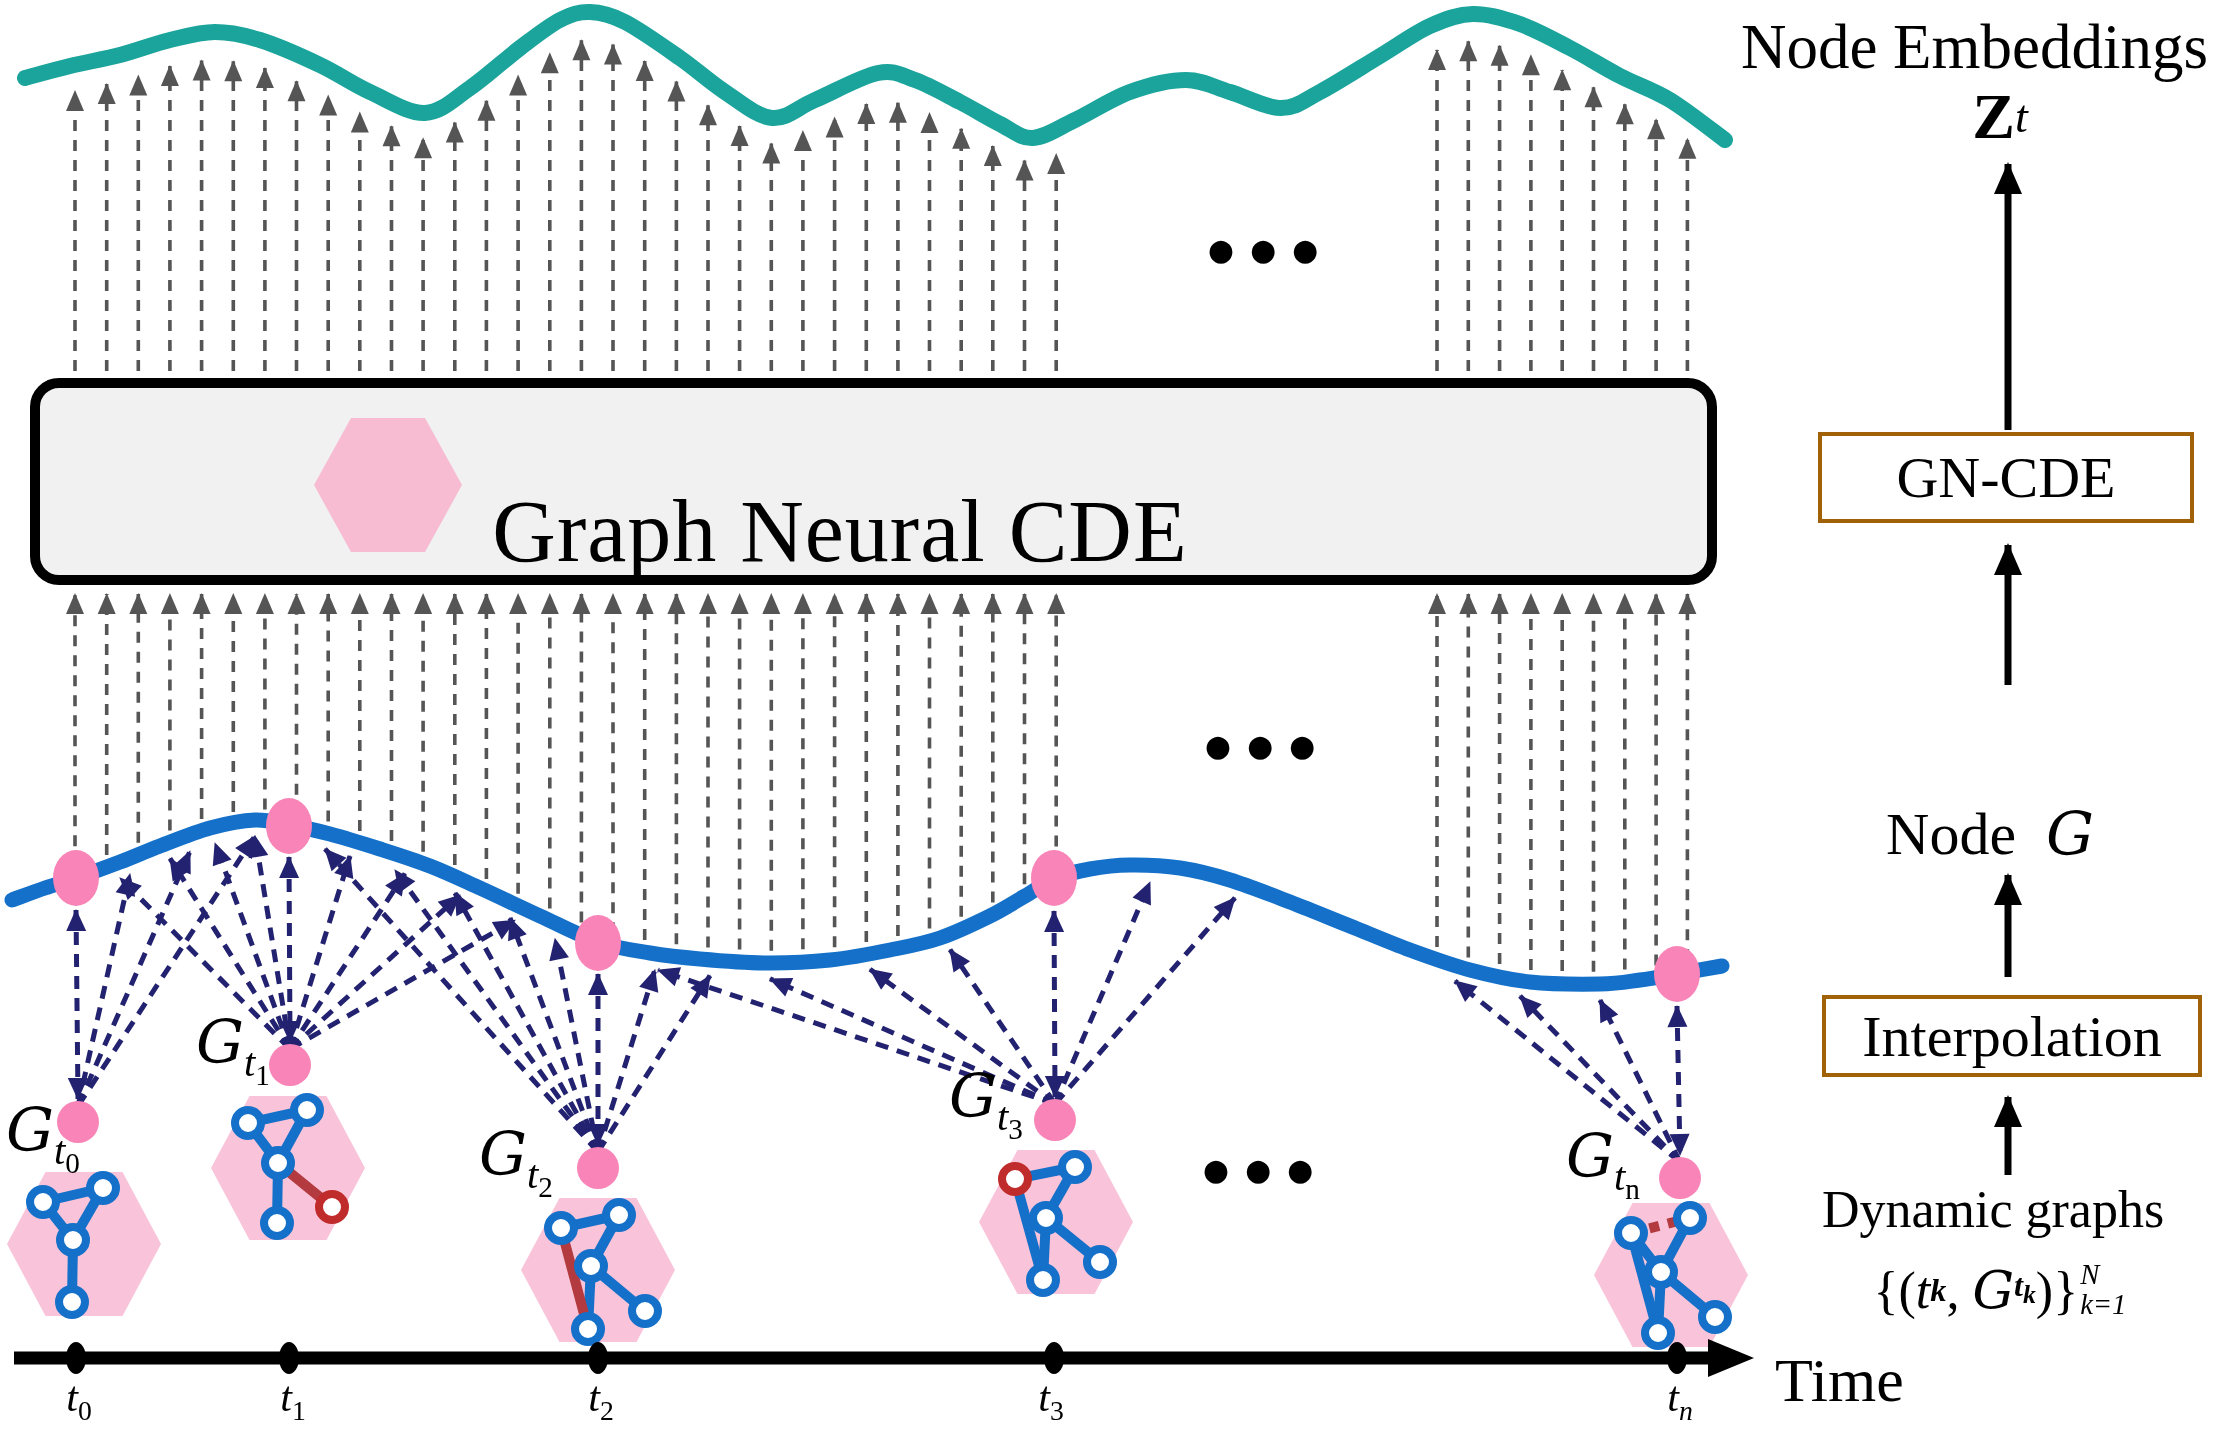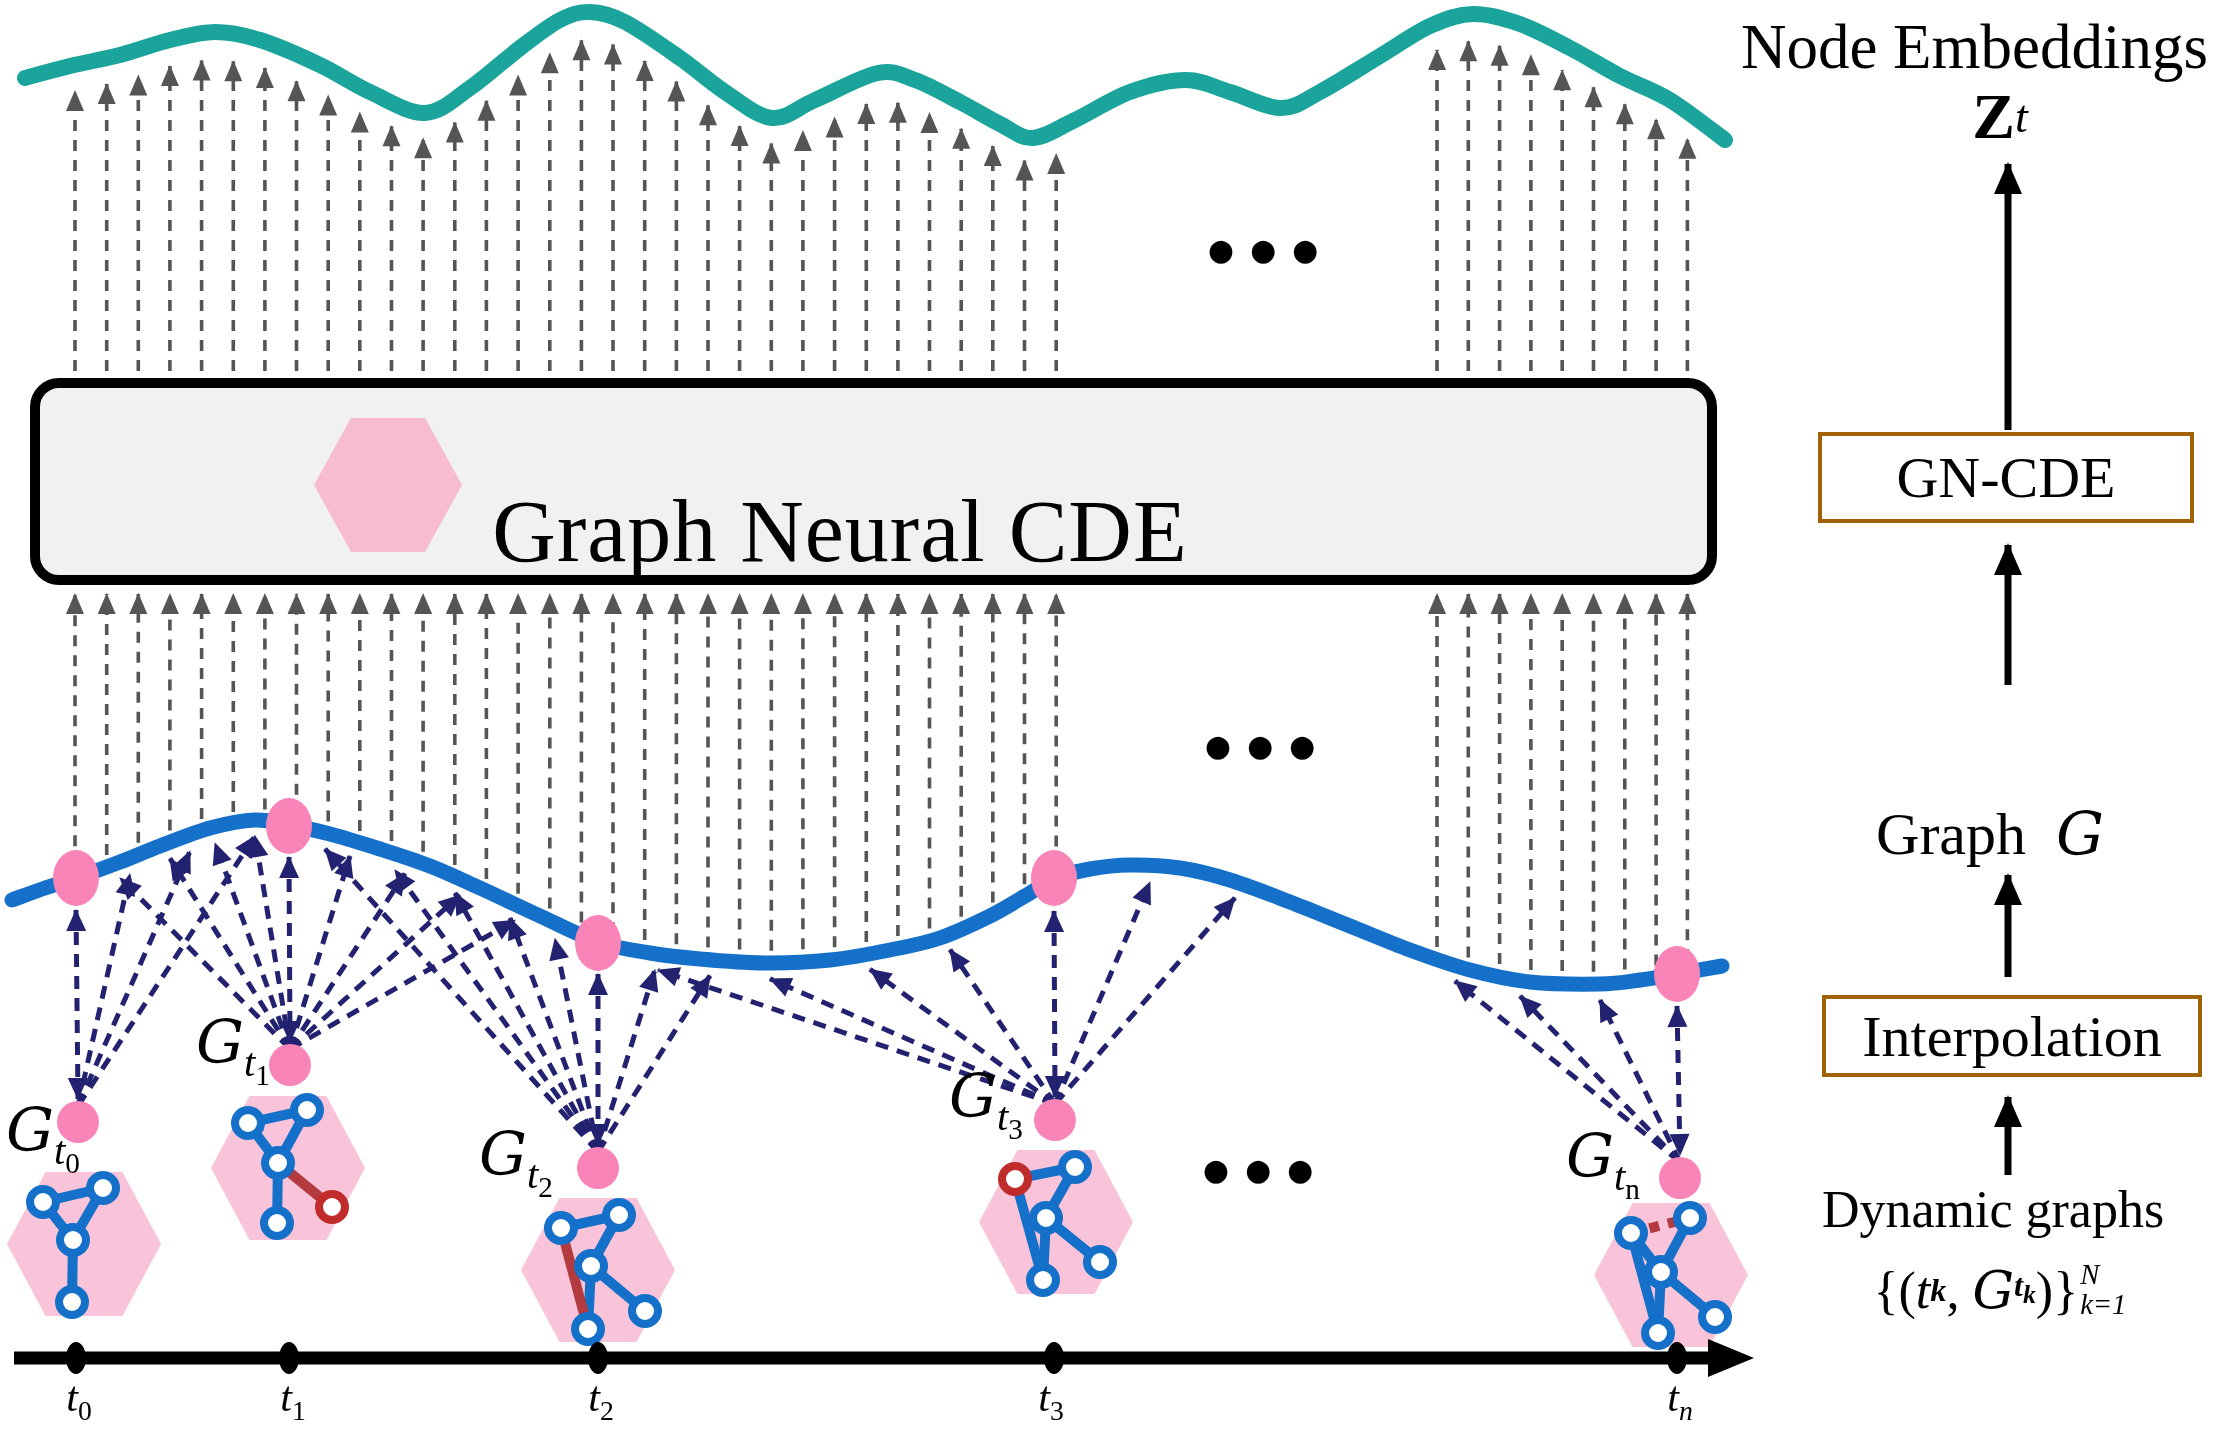--- a/index.html
+++ b/index.html
@@ -287,37 +287,38 @@
 
   <div class="abs ctr node-emb">Node Embeddings</div>
 
   <div class="abs ctr gncde-main">Graph Neural CDE</div>
   <div class="abs ctr zt">
     <span>Z</span>
       <sub>t</sub>
   </div>
   <div class="abs ctr flow-box gncde-side">GN-CDE</div>
   <div class="abs ctr pathg">
-    <span>Graph</span>&nbsp;&nbsp;<span class="gcal">G</span>
+    <span>Node</span>&nbsp;&nbsp;<span class="gcal">G</span>
   </div>
   <div class="abs ctr flow-box interp">Interpolation</div>
   <div class="abs ctr dyng">Dynamic graphs</div>
   <div class="abs ctr formula">
     <span class="rm">{(</span>
       <span>t</span>
       <sub>k</sub>
       <span class="rm">,&nbsp;</span>
       <span class="gcal">G</span>
       <sub><span>t</span><sub>k</sub></sub>
       <span class="rm">)}</span>
       <span class="stack">
         <span>N</span>
         <span>k=1</span>
       </span>
   </div>
+  <div class="abs ctr time-lab">Time</div>
 
   <div class="abs glabel" style="left:6px;top:1100px"><span class="gcal">G</span><sub><span>t</span><sub>0</sub></sub></div>
   <div class="abs glabel" style="left:196px;top:1012px"><span class="gcal">G</span><sub><span>t</span><sub>1</sub></sub></div>
   <div class="abs glabel" style="left:479px;top:1124px"><span class="gcal">G</span><sub><span>t</span><sub>2</sub></sub></div>
   <div class="abs glabel" style="left:949px;top:1066px"><span class="gcal">G</span><sub><span>t</span><sub>3</sub></sub></div>
   <div class="abs glabel" style="left:1566px;top:1126px"><span class="gcal">G</span><sub><span>t</span><sub>n</sub></sub></div>
 
   <div class="abs tick-lab" style="left:79px;top:1376px"><span>t</span><sub>0</sub></div>
   <div class="abs tick-lab" style="left:293px;top:1376px"><span>t</span><sub>1</sub></div>
   <div class="abs tick-lab" style="left:601px;top:1376px"><span>t</span><sub>2</sub></div>

